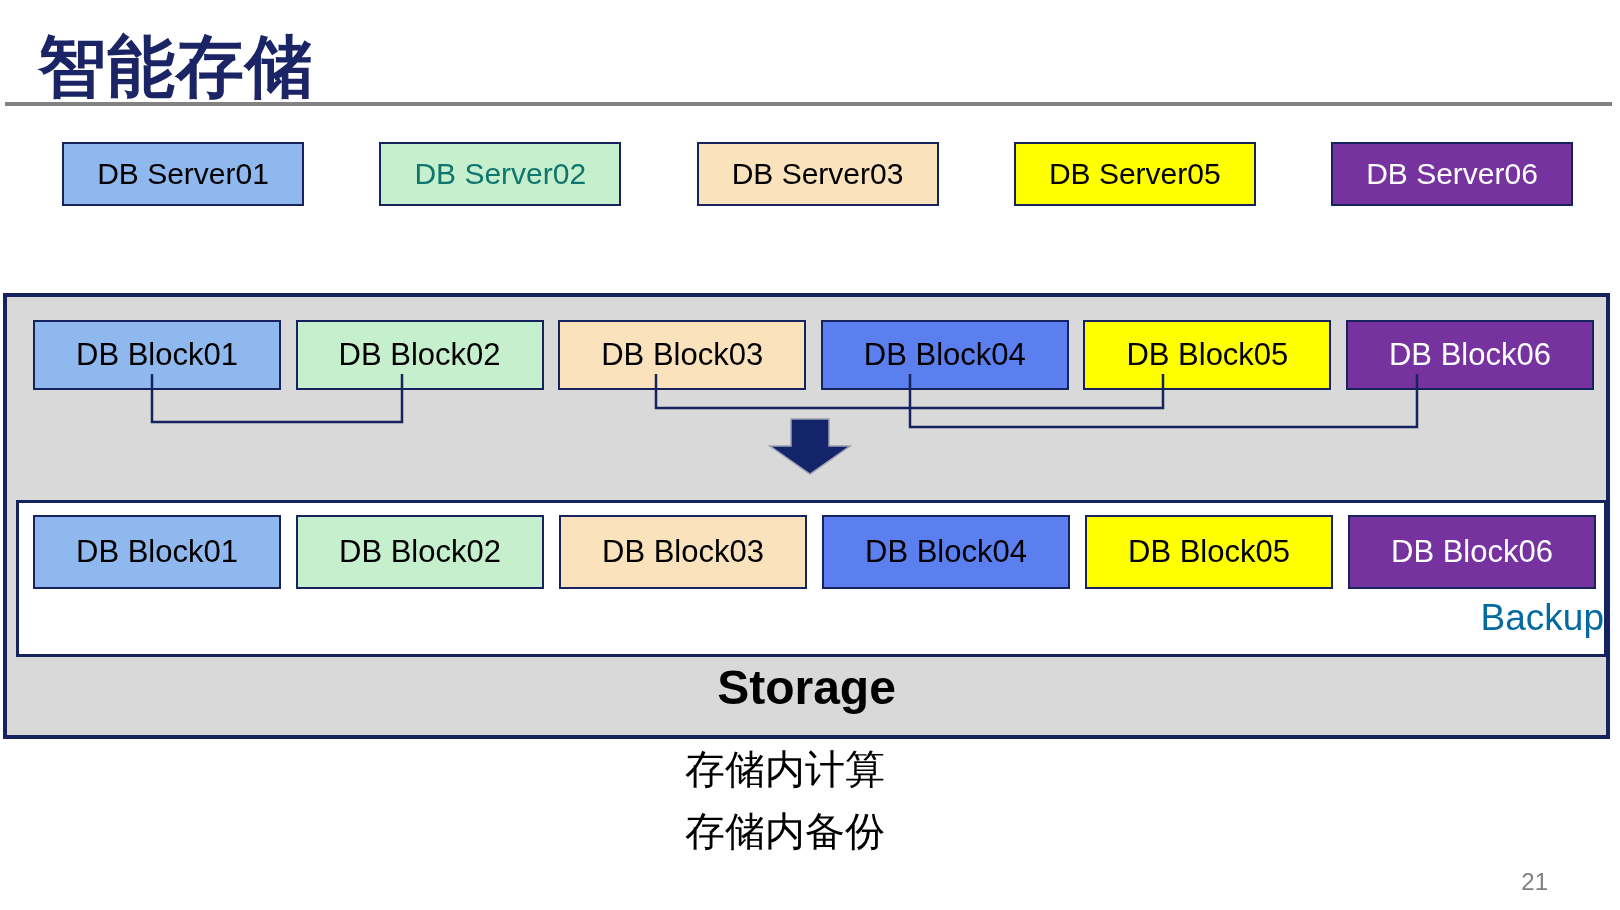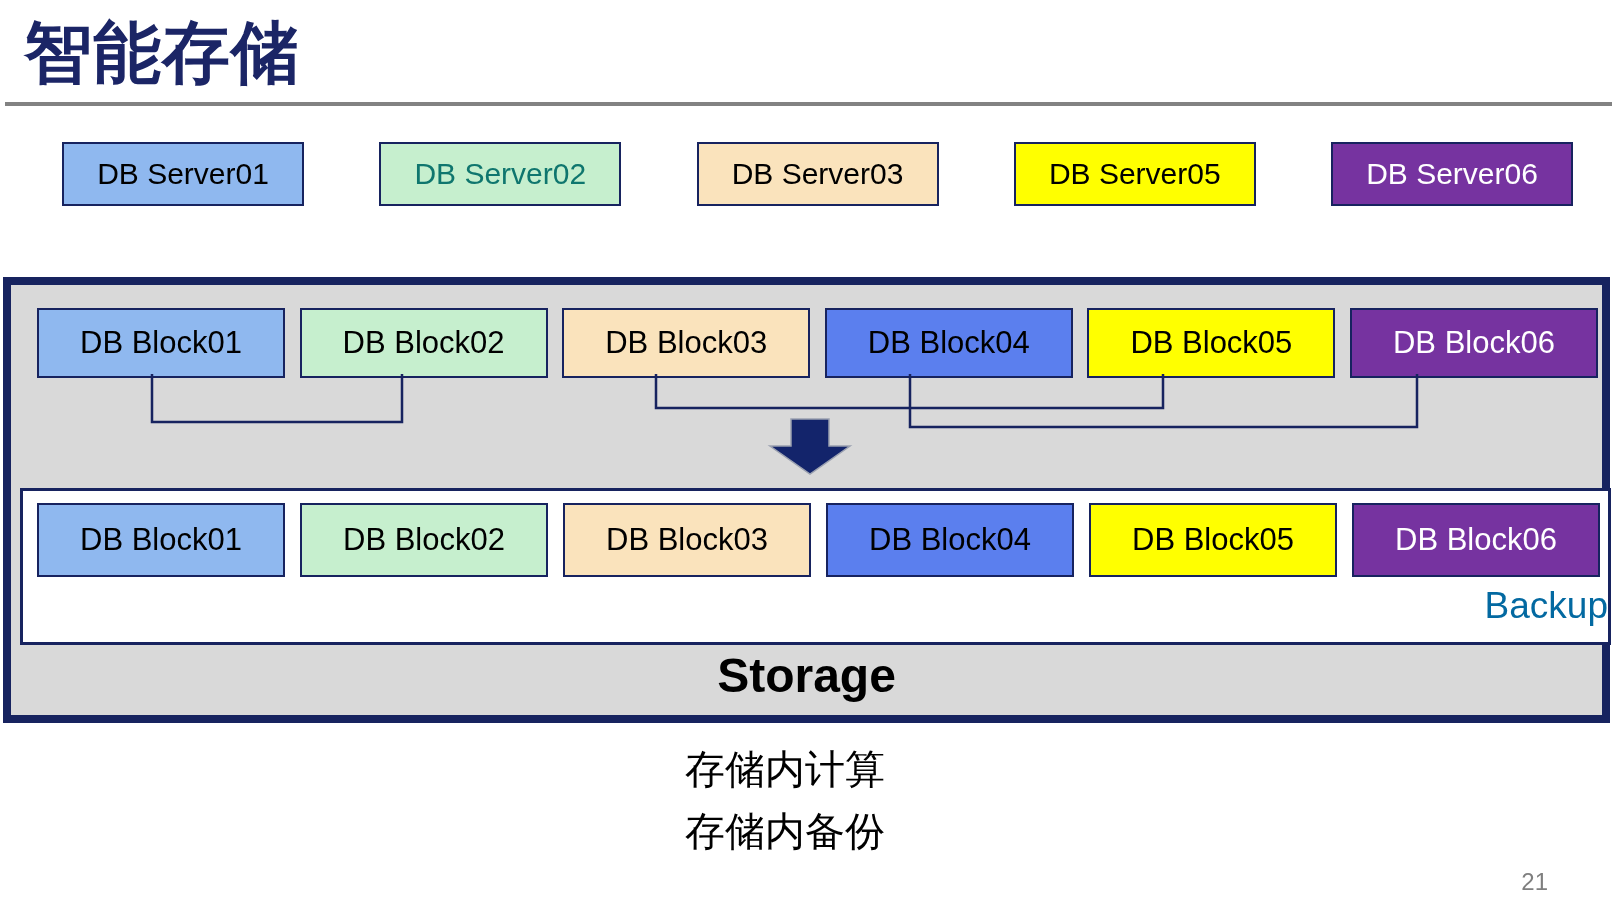--- a/index.html
+++ b/index.html
@@ -4,41 +4,41 @@
 <style>
   html,body { margin:0; padding:0; background:#ffffff; }
   .slide {
     position:relative; width:1620px; height:910px; overflow:hidden;
     background:#ffffff;
     font-family:"Liberation Sans","DejaVu Sans",sans-serif;
   }
   .title {
     position:absolute; left:24px; top:0px;
     font-size:68px; font-weight:bold; letter-spacing:1px;
-    color:#1b2566; line-height:104px; margin:0;
+    color:#1b2566; line-height:104px; margin:14px;
   }
   .title-rule {
     position:absolute; left:5px; top:102px; width:1607px; height:4px;
     background:#828282;
   }
   .server-row {
     position:absolute; left:27px; top:142px; width:1511px;
     display:flex; justify-content:space-between;padding-left:35px;
   }
   .box {
     box-sizing:border-box;
     border:2px solid #17235f;
     display:flex; align-items:center; justify-content:center;
     font-size:30px; color:#000;
     text-align:center; white-space:nowrap;
   }
   .server-row .box { width:242px; height:64px; }
   .storage-panel {
-    position:absolute; left:3px; top:277px; width:1607px; height:446px;
-    box-sizing:border-box; background:#d9d9d9; border:8px solid #a21caf;
+    position:absolute; left:3px; top:293px; width:1607px; height:446px;
+    box-sizing:border-box; background:#d9d9d9; border:4px solid #a21caf;
   }
   .block-row-top {
     position:absolute; left:26px; top:23px; width:1561px;
     display:flex; justify-content:space-between;
   }
   .block-row-top .box { width:248px; height:70px; font-size:31px; }
   .backup-box {
     position:absolute; left:9px; top:203px; width:1591px; height:157px;
     box-sizing:border-box; background:#ffffff; border:3px solid #17235f;
   }

